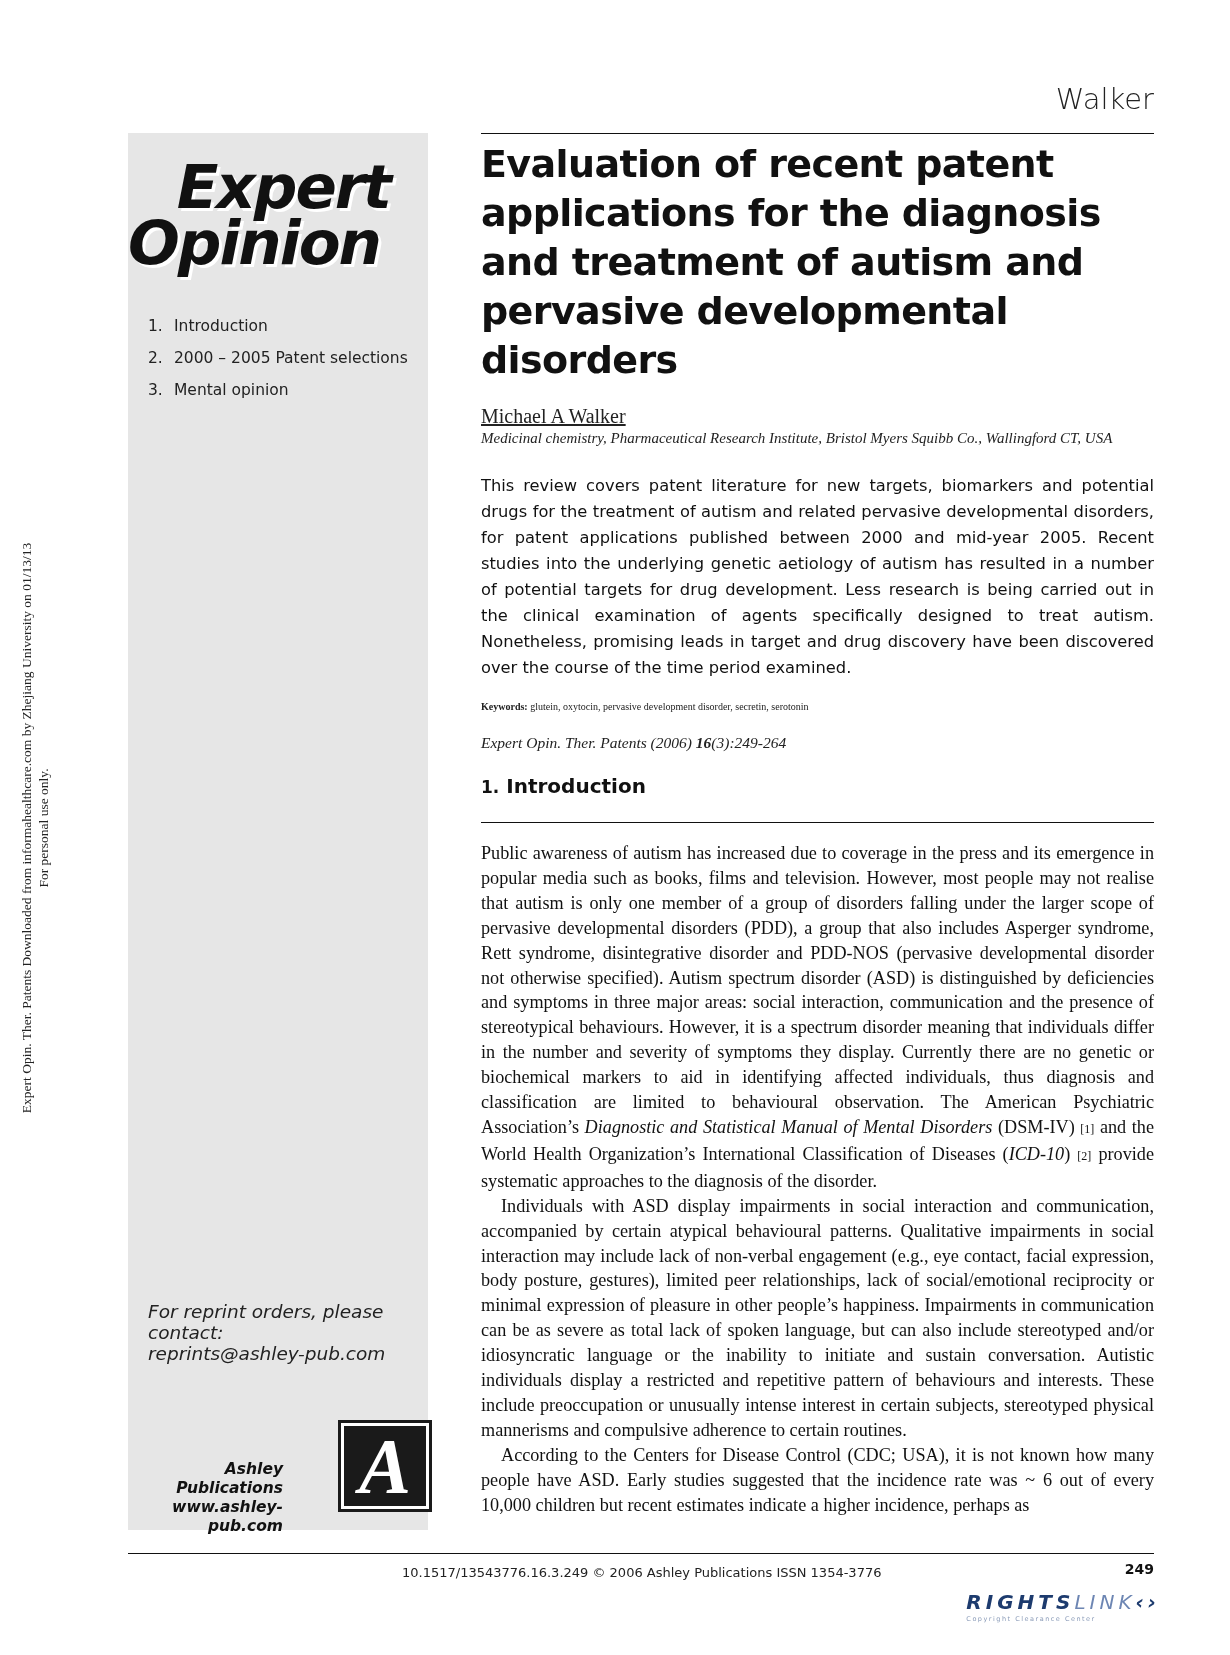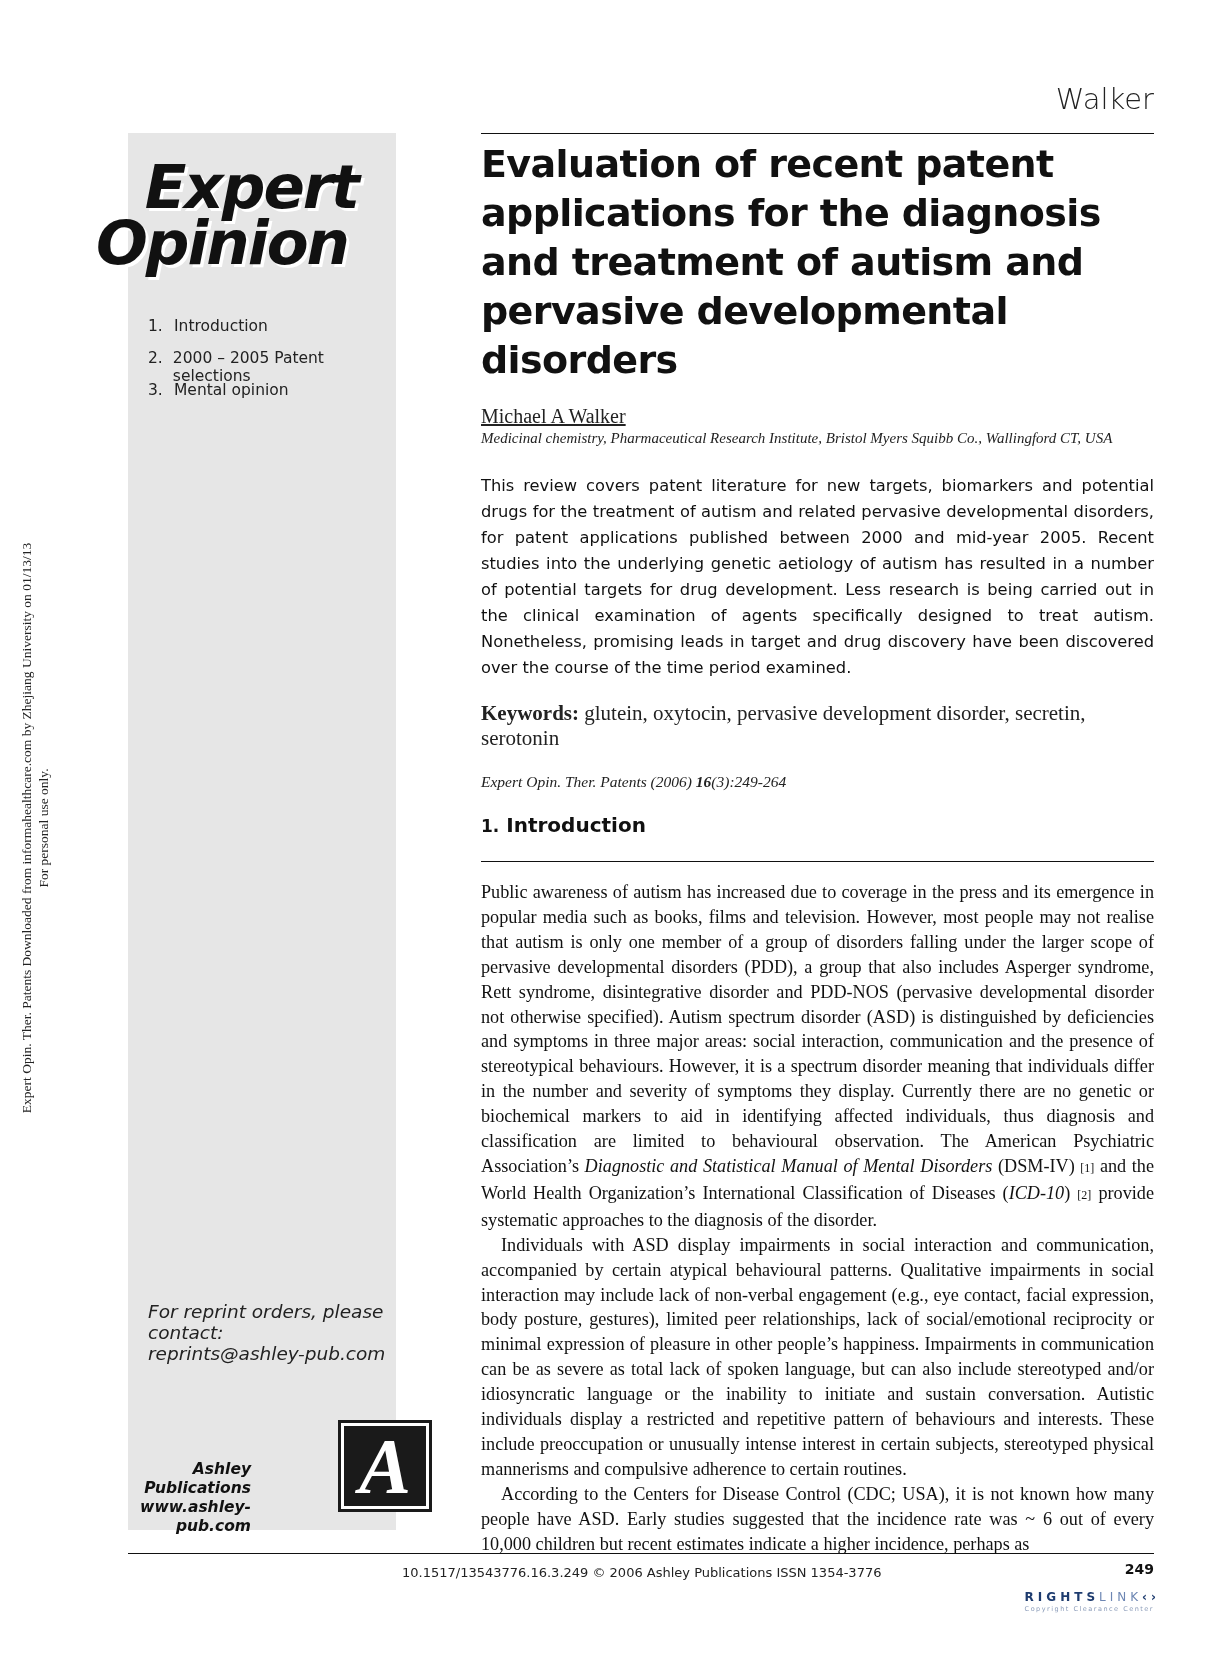--- a/index.html
+++ b/index.html
@@ -18,21 +18,21 @@
 
   
   .section-label {
     position: absolute; right: 76px; top: 82px;
     font-family: "DejaVu Sans", sans-serif; font-size: 29px; font-weight: 300; color: #222;
   }
   .header-rule { position: absolute; left: 481px; right: 76px; top: 133px; border-top: 1.5px solid #111; }
 
   
   .sidebar {
-    position: absolute; left: 128px; top: 133px; width: 268px; height: 1397px;
+    position: absolute; left: 128px; top: 133px; width: 300px; height: 1397px;
     background: #e6e6e6;
   }
   .brand {
     position: absolute; right: 38px; top: 26px; text-align: right;
     font-family: "DejaVu Sans", sans-serif; font-weight: bold; font-style: italic;
     font-size: 61px; line-height: 56px; letter-spacing: -2px; color: #111;
     text-shadow: 3px 3px 0 #fff;
   }
   .brand .line2 { display: block; margin-right: 10px; }
   .toc { position: absolute; left: 20px; top: 184px; list-style: none; margin: 0; padding: 0; }
@@ -62,21 +62,21 @@
   .title {
     margin: 0; font-family: "DejaVu Sans", sans-serif; font-weight: bold;
     font-size: 38px; line-height: 49px; letter-spacing: -0.6px; color: #111;
   }
   .author { margin-top: 20px; font-family: "Liberation Serif", serif; font-size: 20px; color: #222; text-decoration: underline; }
   .affil { margin-top: 2px; font-family: "Liberation Serif", serif; font-style: italic; font-size: 15px; color: #222; }
   .abstract {
     margin-top: 26px; font-family: "DejaVu Sans", sans-serif; font-size: 16.3px; line-height: 26px;
     text-align: justify; color: #111;
   }
-  .keywords { margin-top: 20px; font-family: "Liberation Serif", serif; font-size: 21px; color: #222; }
+  .keywords { margin-top: 20px; font-family: "Liberation Serif", serif; font-size: 10px; color: #222; }
   .keywords b { font-weight: bold; }
   .citation { margin-top: 22px; font-family: "Liberation Serif", serif; font-style: italic; font-size: 15.5px; color: #222; }
   .citation b { font-weight: bold; }
   .intro-heading {
     margin-top: 22px; padding-bottom: 24px; border-bottom: 1.5px solid #111;
     font-family: "DejaVu Sans", sans-serif; font-weight: bold; font-size: 20px; color: #111;
   }
   .intro-heading .num { font-size: 17px; }
   .body-text {
     margin-top: 18px; font-family: "Liberation Serif", serif; font-size: 18.2px; line-height: 24.9px;
@@ -90,21 +90,21 @@
   .footer-rule { position: absolute; left: 128px; right: 76px; top: 1553px; border-top: 1.5px solid #111; }
   .footer-doi {
     position: absolute; left: 402px; top: 1565px;
     font-family: "DejaVu Sans", sans-serif; font-size: 13px; color: #222;
   }
   .page-num {
     position: absolute; right: 76px; top: 1561px;
     font-family: "DejaVu Sans", sans-serif; font-weight: bold; font-size: 14px; color: #111;
   }
   .rightslink { position: absolute; right: 70px; top: 1590px; text-align: left; }
-  .rl-main { font-family: "DejaVu Sans", sans-serif; font-weight: bold; font-size: 12px; letter-spacing: 4px; color: #1d3b6e; }
+  .rl-main { font-family: "DejaVu Sans", sans-serif; font-weight: bold; font-size: 20px; letter-spacing: 4px; color: #1d3b6e; font-style: italic; }
   .rl-main .light { color: #6d86b3; font-weight: normal; }
   .rl-sub { font-family: "DejaVu Sans", sans-serif; font-size: 6.5px; letter-spacing: 1.5px; color: #8a9bb8; margin-top: 1px; }
 </style>
 </head>
 <body>
 
 <div class="watermark">
   <div class="watermark-inner">
     <div>Expert Opin. Ther. Patents Downloaded from informahealthcare.com by Zhejiang University on 01/13/13</div>
     <div>For personal use only.</div>

